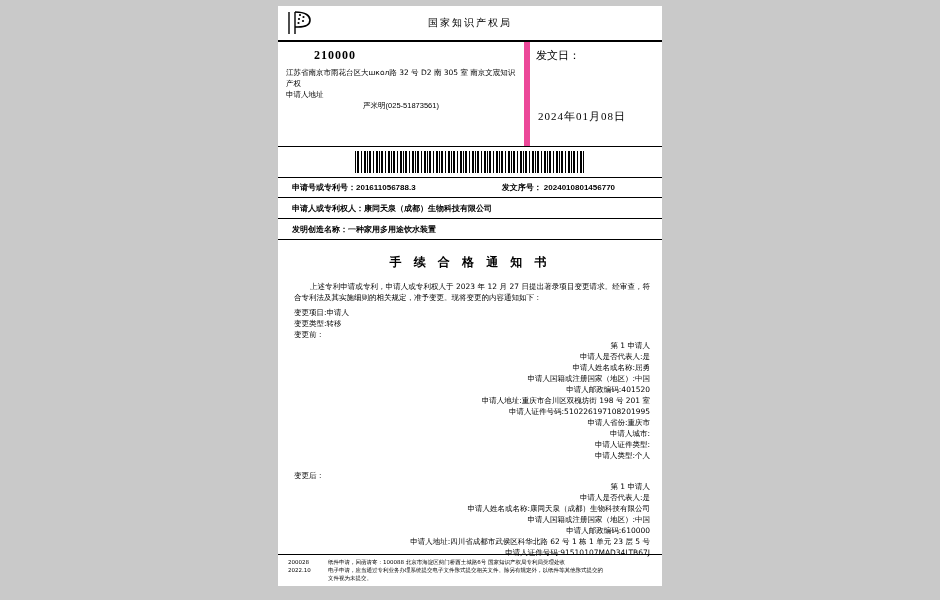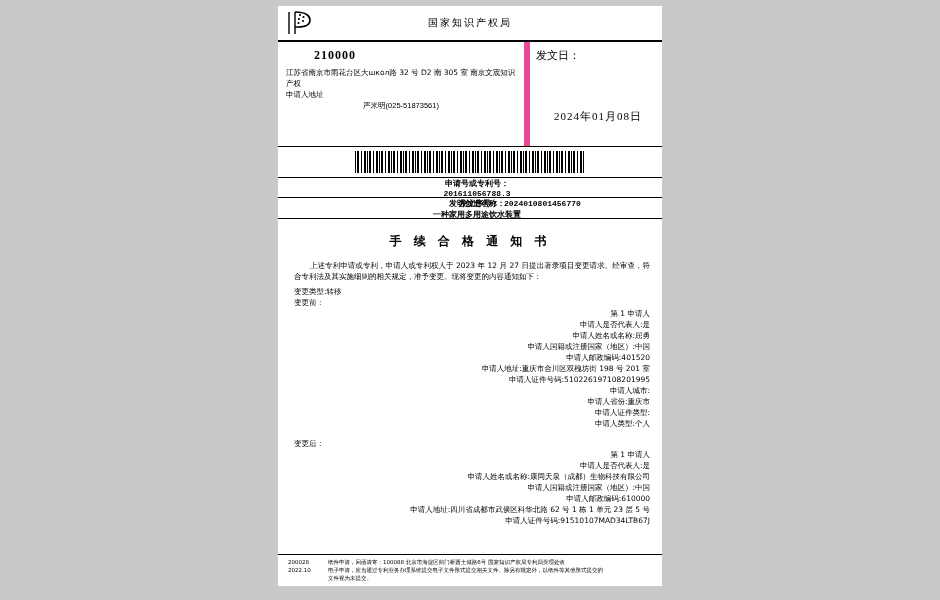--- a/index.html
+++ b/index.html
@@ -89,21 +89,21 @@
     box-sizing: border-box;
     padding: 6px 6px;
     position: relative;
   }
   .issue-label {
     font-size: 11px;
     font-family: "DejaVu Sans", sans-serif;
   }
   .issue-date {
     position: absolute;
-    left: 24px;
+    left: 8px;
     bottom: 22px;
     font-size: 11px;
     letter-spacing: 1px;
     font-family: "Liberation Serif", serif;
   }
   
   .barcode-row {
     height: 30px;
     border-bottom: 1px solid #000;
     display: flex;
@@ -123,22 +123,21 @@
     );
   }
   
   .info-row {
     border-bottom: 1px solid #000;
     height: 19px;
     display: flex;
     align-items: center;
     padding-left: 14px;
     font-size: 8px;
-    font-family: Liberation Mono, monospace;
-    flex-direction: column;
+    font-family: Liberation Sans, sans-serif;
   }
   .info-row .lbl { font-weight: bold; }
   .info-row .val { font-weight: bold; }
   .info-row .right-group {
     margin-left: 86px;
   }
   .info-row-2 { height: 20px; }
   
   .doc-title {
     text-align: center;
@@ -228,40 +227,45 @@
 
     <div class="info-row">
       <span class="lbl">申请号或专利号：</span>
       <span class="val">201611056788.3</span>
       <span class="right-group">
         <span class="lbl">发文序号：</span>
         <span class="val">2024010801456770</span>
       </span>
     </div>
     <div class="info-row info-row-2">
+      <span class="lbl">申请人或专利权人：</span>
+      <span class="val">康同天泉（成都）生物科技有限公司</span>
+    </div>
+    <div class="info-row info-row-2">
       <span class="lbl">发明创造名称：</span>
       <span class="val">一种家用多用途饮水装置</span>
     </div>
 
     <div class="doc-title">手 续 合 格 通 知 书</div>
 
     <div class="body">
       <div class="para">上述专利申请或专利，申请人或专利权人于 2023 年 12 月 27 日提出著录项目变更请求。经审查，符合专利法及其实施细则的相关规定，准予变更。现将变更的内容通知如下：</div>
+      <div class="kv-line section-head">变更项目:申请人</div>
       <div class="kv-line">变更类型:转移</div>
       <div class="kv-line">变更前：</div>
 
       <div class="indent-1">第 1 申请人</div>
       <div class="indent-1">申请人是否代表人:是</div>
       <div class="indent-1">申请人姓名或名称:屈勇</div>
       <div class="indent-1">申请人国籍或注册国家（地区）:中国</div>
       <div class="indent-1">申请人邮政编码:401520</div>
       <div class="indent-1">申请人地址:重庆市合川区双槐坊街 198 号 201 室</div>
       <div class="indent-1">申请人证件号码:510226197108201995</div>
+      <div class="indent-1">申请人省份:重庆市</div>
       <div class="indent-1">申请人城市:</div>
-      <div class="indent-1">申请人省份:重庆市</div>
       <div class="indent-1">申请人证件类型:</div>
       <div class="indent-1">申请人类型:个人</div>
 
       <div class="gap"></div>
 
       <div class="kv-line">变更后：</div>
       <div class="indent-1">第 1 申请人</div>
       <div class="indent-1">申请人是否代表人:是</div>
       <div class="indent-1">申请人姓名或名称:康同天泉（成都）生物科技有限公司</div>
       <div class="indent-1">申请人国籍或注册国家（地区）:中国</div>

